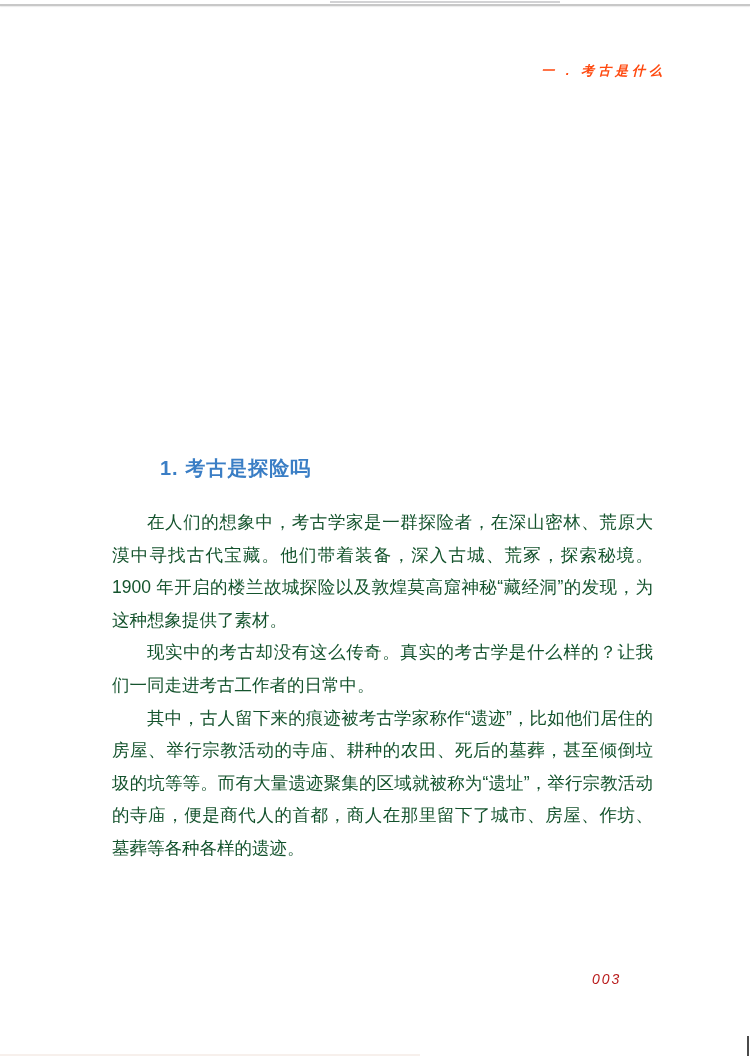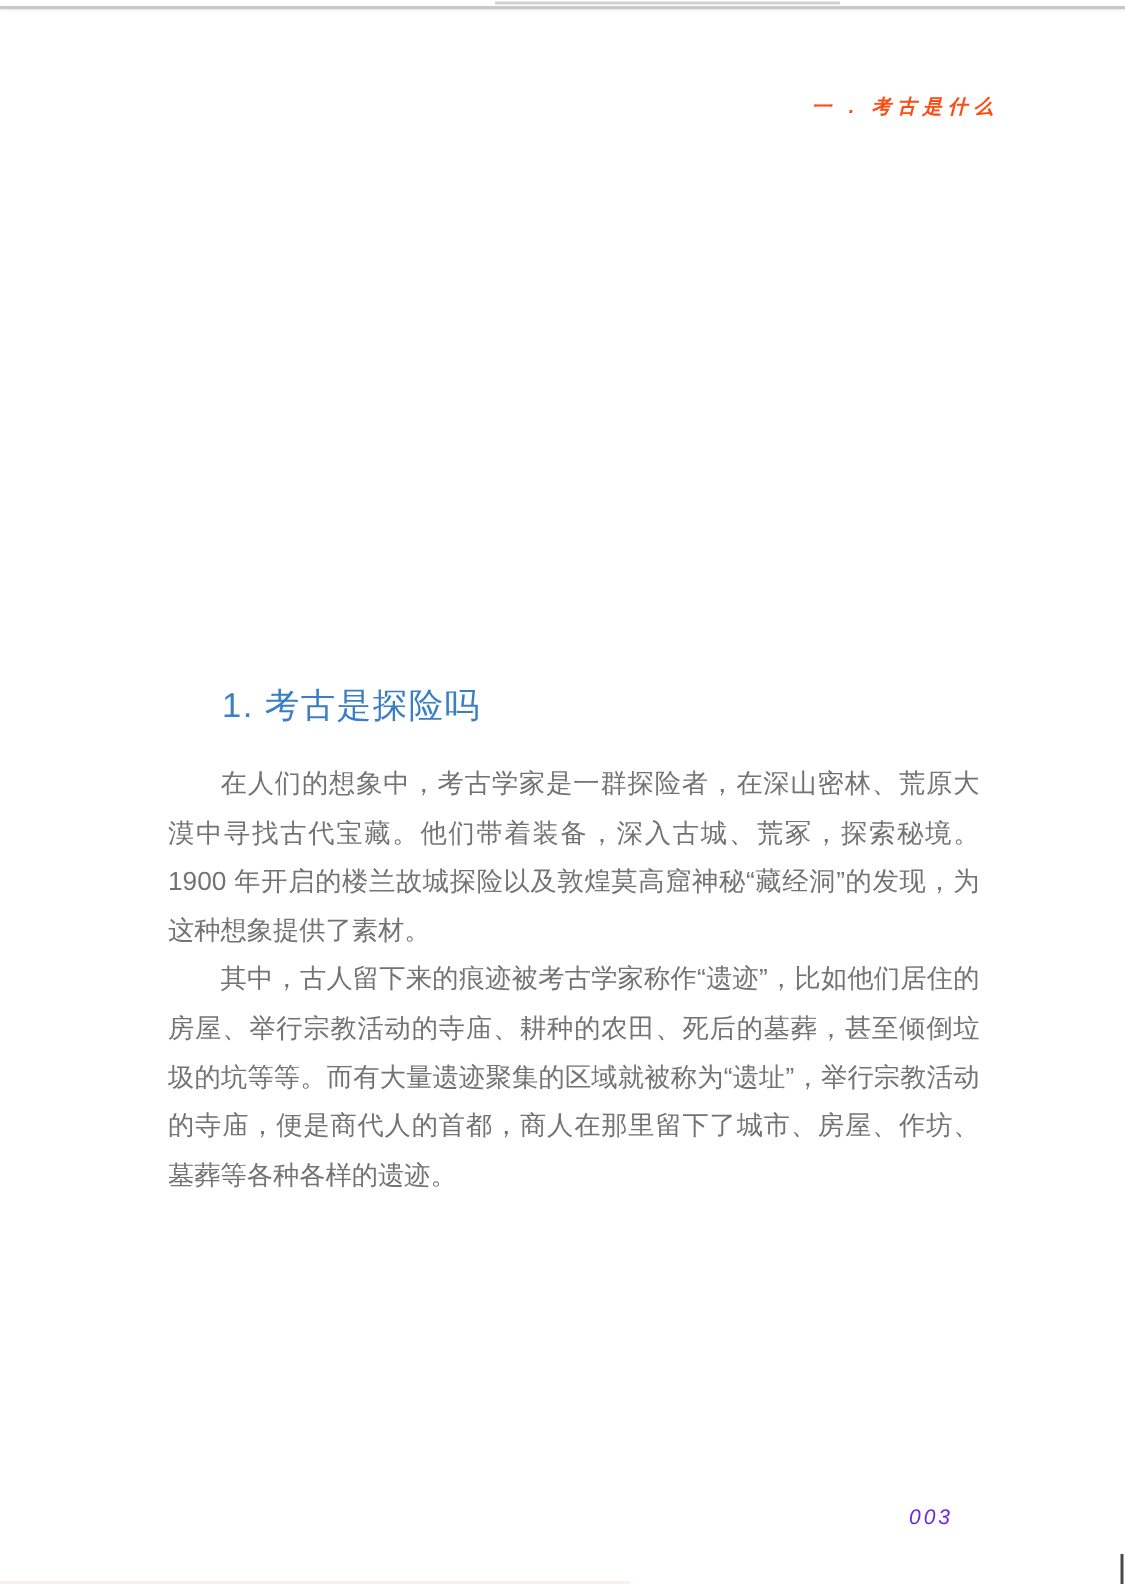--- a/index.html
+++ b/index.html
@@ -38,52 +38,51 @@
     font-size: 13px;
     font-weight: bold;
     font-style: italic;
     letter-spacing: 4px;
     white-space: nowrap;
   }
   
   .section-heading {
     position: absolute;
     top: 455px;
-    left: 148px;
+    left: 160px;
     color: #3a7ec5;
-    font-size: 23px;
-    font-weight: 400;
+    font-size: 20px;
+    font-weight: 700;
     letter-spacing: 1px;
     white-space: nowrap;
   }
   
   .body-text {
     position: absolute;
     top: 506px;
     left: 112px;
     width: 541px;
-    color: #737373;
+    color: #14532d;
     font-size: 17.5px;
     line-height: 32.6px;
     text-align: justify;
   }
   .body-text p {
     margin: 0;
     text-indent: 2em;
   }
   
   .page-number {
     position: absolute;
     top: 971px;
-    left: 606px;
-    color: #6d28d9;
+    left: 592px;
+    color: #b91c1c;
     font-size: 14px;
     font-style: italic;
     letter-spacing: 2px;
-    margin-top: 32px;
   }
   
   .scrollbar-fragment {
     position: absolute;
     right: 1px;
     top: 1036px;
     width: 2px;
     height: 20px;
     background: #4a4a4a;
   }
@@ -104,20 +103,21 @@
 
   <div class="sep-short"></div>
   <div class="sep-full"></div>
 
   <div class="chapter-header">一 . 考古是什么</div>
 
   <div class="section-heading">1. 考古是探险吗</div>
 
   <div class="body-text">
     <p>在人们的想象中，考古学家是一群探险者，在深山密林、荒原大漠中寻找古代宝藏。他们带着装备，深入古城、荒冢，探索秘境。1900 年开启的楼兰故城探险以及敦煌莫高窟神秘“藏经洞”的发现，为这种想象提供了素材。</p>
+    <p>现实中的考古却没有这么传奇。真实的考古学是什么样的？让我们一同走进考古工作者的日常中。</p>
     <p>其中，古人留下来的痕迹被考古学家称作“遗迹”，比如他们居住的房屋、举行宗教活动的寺庙、耕种的农田、死后的墓葬，甚至倾倒垃圾的坑等等。而有大量遗迹聚集的区域就被称为“遗址”，举行宗教活动的寺庙，便是商代人的首都，商人在那里留下了城市、房屋、作坊、墓葬等各种各样的遗迹。</p>
   </div>
 
   <div class="page-number">003</div>
 
   <div class="scrollbar-fragment"></div>
   <div class="bottom-faint-line"></div>
 
 </div>
 

